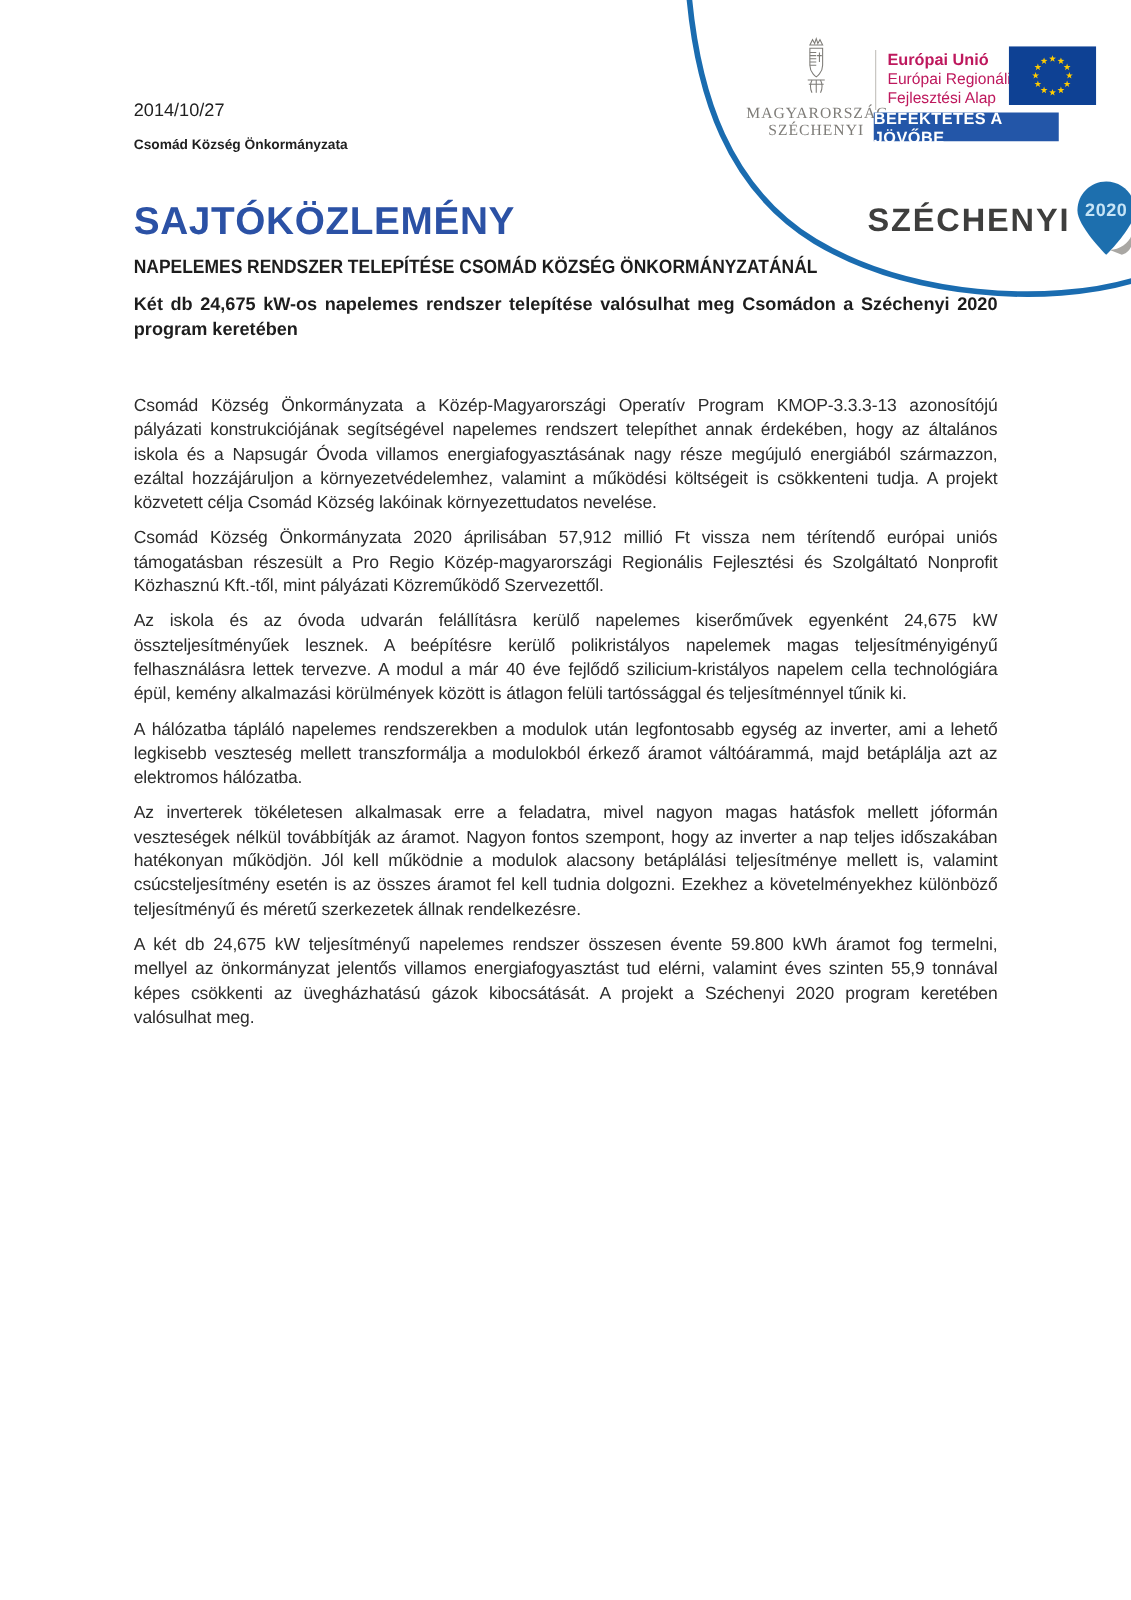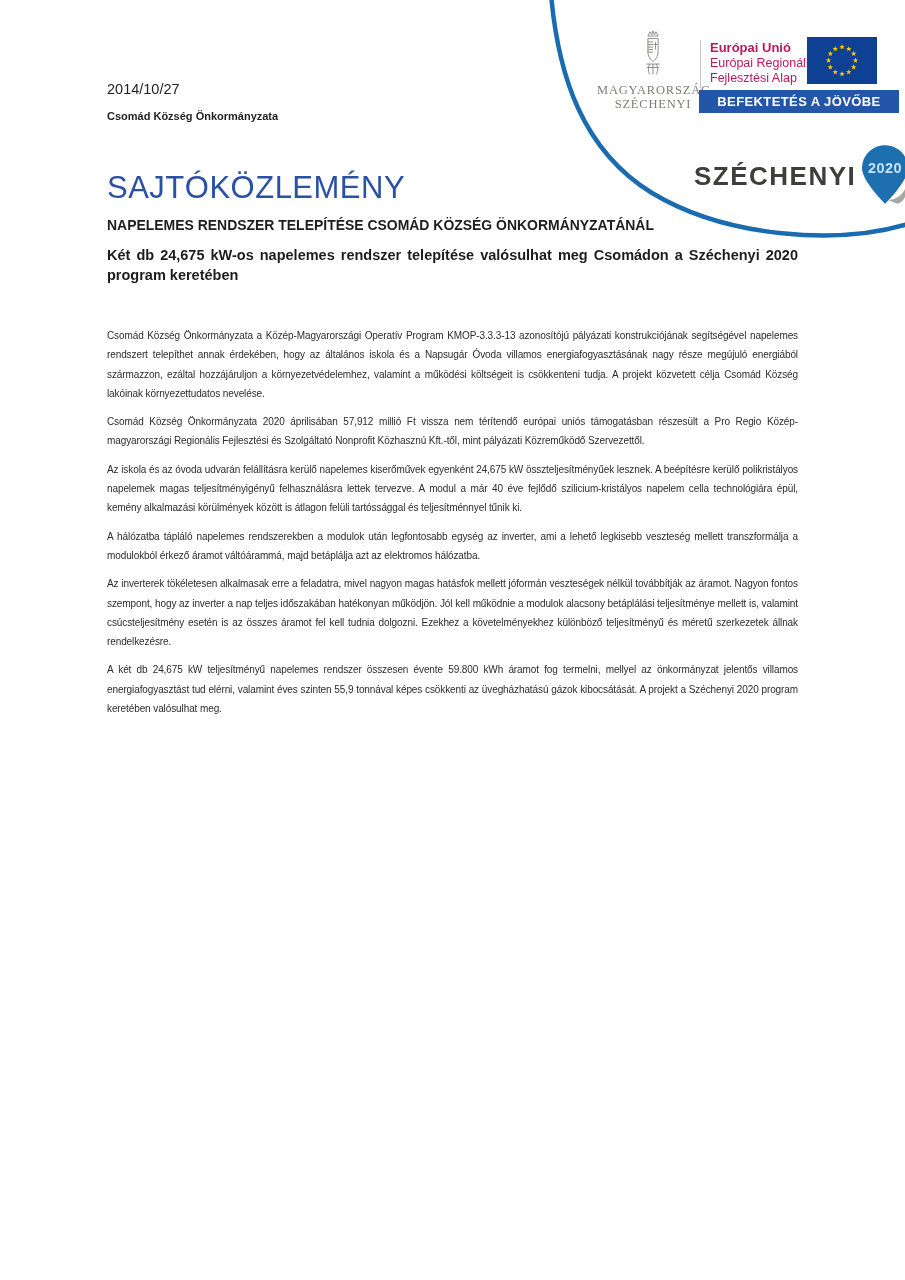--- a/index.html
+++ b/index.html
@@ -24,45 +24,45 @@
 
   
   .eu-divider{position:absolute;left:700px;top:40px;width:1px;height:48px;background:var(--divider-gray,#c9c7c3);z-index:2;}
   .eu-text{position:absolute;left:710px;top:40px;font-size:12.5px;line-height:15.5px;color:#be185d;z-index:2;}
   .eu-text .l1{font-weight:bold;font-size:13px;}
   .eu-flag{position:absolute;left:807px;top:37px;z-index:2;}
   .eu-flag-bg{fill:var(--eu-flag-blue,#0e4194);}
   .eu-star{fill:var(--eu-star-yellow,#ffcc00);}
 
   
-  .banner{position:absolute;left:699px;top:90px;width:200px;height:23px;z-index:2;
+  .banner{position:absolute;left:699px;top:90px;width:148px;height:23px;z-index:2;
           background:var(--banner-blue,#2356a8);color:#fff;font-weight:bold;font-size:13px;
           letter-spacing:0.4px;display:flex;align-items:center;justify-content:center;}
 
   
   .szechenyi{position:absolute;left:694px;top:143px;display:flex;align-items:flex-start;z-index:2;}
   .sz-name{font-size:26px;font-weight:bold;color:var(--szechenyi-dark,#3e3e3d);
            letter-spacing:1.5px;margin-top:18px;}
   .pin-wrap{margin-left:5px;}
   .pin-body{fill:var(--pin-blue,#1d6fae);}
   .pin-shadow{fill:var(--shadow-gray,#a9a7a3);}
   .pin-year-text{fill:var(--pin-year-blue,#c6e4f6);font-family:"Liberation Sans",sans-serif;
                  font-size:15px;font-weight:bold;letter-spacing:0.5px;}
 
   
   .main{position:absolute;left:107px;top:0;width:691px;z-index:2;}
   .date{margin-top:81px;font-size:14.5px;color:#1f1f1f;}
   .org{margin-top:13px;font-size:11px;font-weight:bold;color:#1f1f1f;}
-  .title{margin:48px 0 0 0;font-size:31px;font-weight:normal;letter-spacing:0.5px;
+  .title{margin:37px 0 0 0;font-size:31px;font-weight:bold;letter-spacing:0.5px;
          color:var(--title-blue,#2b51a5);}
   .headline{margin:10px 0 0 0;font-size:15.5px;font-weight:bold;color:#1d1d1d;
             white-space:nowrap;transform:scaleX(0.9);transform-origin:left;}
   .subheadline{margin:12px 0 12px 0;font-size:14.5px;font-weight:bold;color:#1d1d1d;
                line-height:19.5px;text-align:justify;}
-  .body p{margin:0 0 9px 0;font-size:10px;line-height:19.3px;letter-spacing:-0.1px;
+  .body p{margin:0 0 9px 0;font-size:14px;line-height:19.3px;letter-spacing:-0.1px;
           text-align:justify;color:#2c2c2c;}
   .body p:first-child{margin-top:41px;}
 </style>
 </head>
 <body>
 
 <div class="page">
 
   <svg class="curve-svg" width="905" height="260" viewBox="0 0 905 260" aria-hidden="true">
     <path class="curve-path" d="M551 -6 C558 75 582 150 652 193 C727 238 838 245 908 224"></path>

